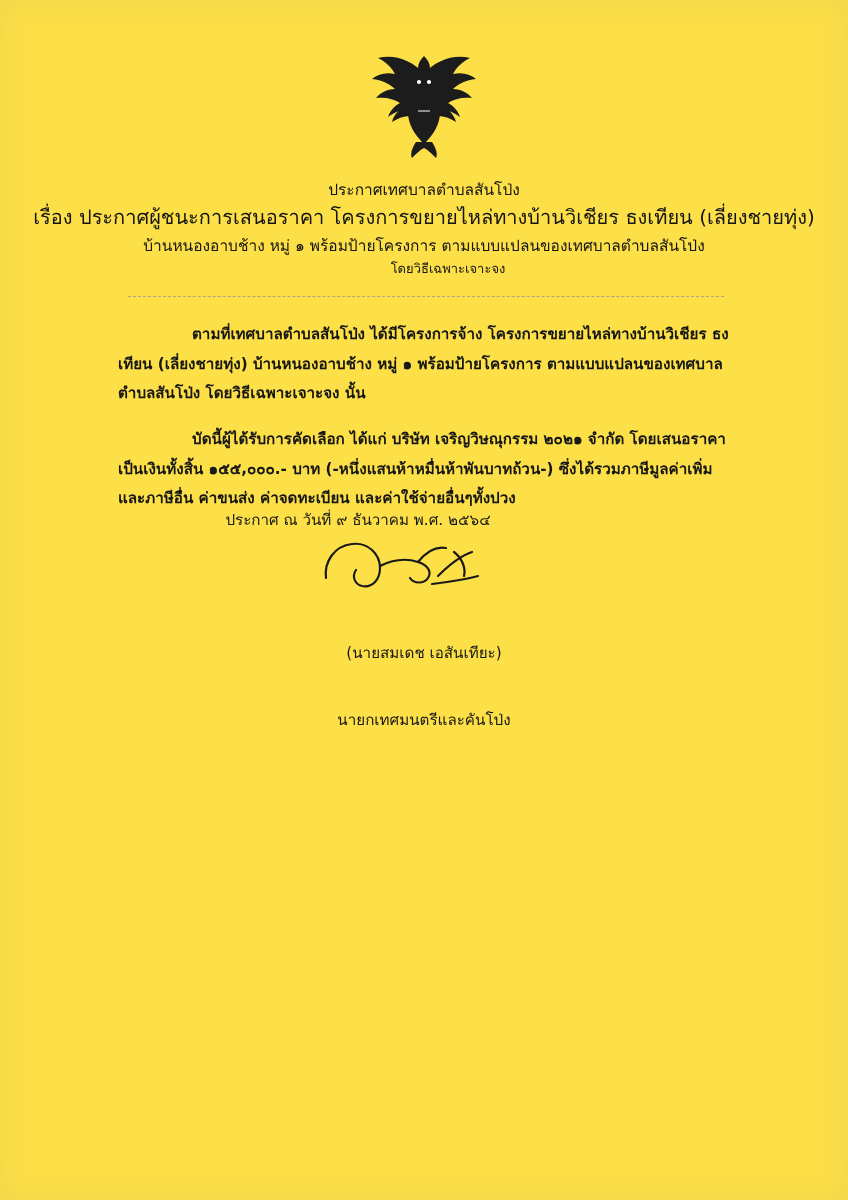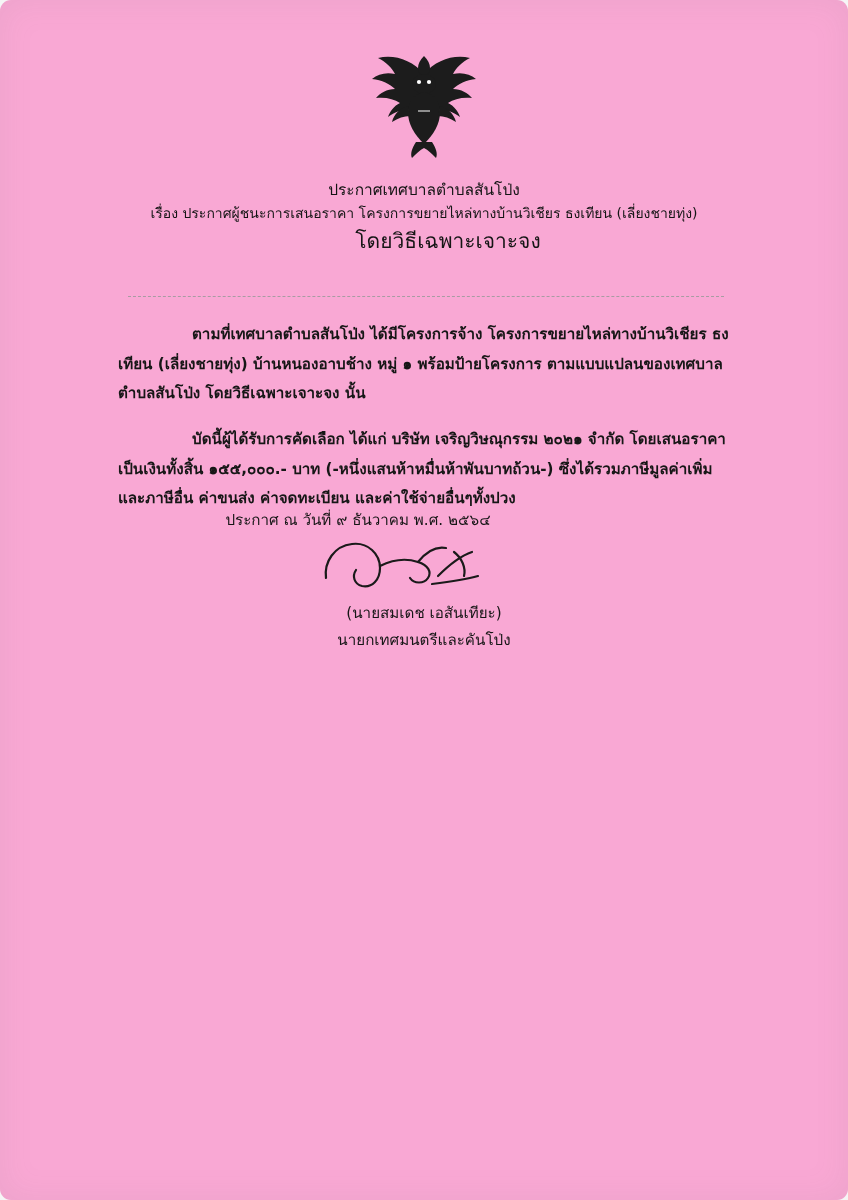--- a/index.html
+++ b/index.html
@@ -12,22 +12,21 @@
     height: 1200px;
     font-family: "DejaVu Sans", sans-serif;
     color: #1a1a1a;
     position: relative;
     overflow: hidden;
   }
   .page {
     width: 848px;
     height: 1200px;
     position: relative;
-    background: #f9a8d4;
-    border-radius: 11px;
+    background: #fde047;
   }
   
   .page::before {
     content: "";
     position: absolute;
     inset: 0;
     pointer-events: none;
     box-shadow: inset 0 0 34px rgba(120,120,120,0.10);
   }
 
@@ -53,23 +52,23 @@
     text-align: center;
     line-height: 1.58;
     font-size: 15.5px;
     color: #151515;
   }
   .header-block .ln {
     display: block;
     white-space: nowrap;
   }
   .header-block .ln1 { font-size: 15.5px; }
-  .header-block .ln2 { font-size: 14px; }
+  .header-block .ln2 { font-size: 20px; }
   .header-block .ln3 { font-size: 15.5px; }
-  .header-block .ln4 { font-size: 21px; padding-left: 48px; }
+  .header-block .ln4 { font-size: 13px; padding-left: 48px; }
 
   .rule {
     position: absolute;
     top: 296px;
     left: 128px;
     width: 596px;
     height: 0;
     border-top: 1px dashed #9a9a9a;
     opacity: 0.85;
   }
@@ -110,21 +109,21 @@
   .signer {
     position: absolute;
     top: 600px;
     left: 0;
     width: 848px;
     text-align: center;
     font-size: 15.2px;
     line-height: 1.75;
     color: #161616;
   }
-  .signer .ln { display: block; }
+  .signer .ln { display: block; margin-top: 40px; }
 </style>
 </head>
 <body>
 
 <div class="page">
 
   <div class="emblem-wrap">
     <svg class="emblem" viewBox="0 0 120 120">
       <g fill="#1c1c1c">
 
@@ -146,20 +145,21 @@
         <circle cx="55" cy="38" r="2.1"></circle>
         <circle cx="65" cy="38" r="2.1"></circle>
         <path d="M54 66 h12 v2 h-12 z" opacity="0.5"></path>
       </g>
     </svg>
   </div>
 
   <div class="header-block">
     <span class="ln ln1">ประกาศเทศบาลตำบลสันโป่ง</span>
     <span class="ln ln2">เรื่อง ประกาศผู้ชนะการเสนอราคา โครงการขยายไหล่ทางบ้านวิเชียร  ธงเทียน (เลี่ยงชายทุ่ง)</span>
+    <span class="ln ln3">บ้านหนองอาบช้าง หมู่ ๑ พร้อมป้ายโครงการ ตามแบบแปลนของเทศบาลตำบลสันโป่ง</span>
     <span class="ln ln4">โดยวิธีเฉพาะเจาะจง</span>
   </div>
 
   <div class="rule"></div>
 
   <div class="body-block">
     <p class="para"><span class="indent"></span><span>ตามที่เทศบาลตำบลสันโป่ง ได้มีโครงการจ้าง โครงการขยายไหล่ทางบ้านวิเชียร  ธงเทียน (เลี่ยงชายทุ่ง) บ้านหนองอาบช้าง หมู่ ๑ พร้อมป้ายโครงการ ตามแบบแปลนของเทศบาลตำบลสันโป่ง โดยวิธีเฉพาะเจาะจง นั้น</span></p>
     <p class="para"><span class="indent"></span><span>บัดนี้ผู้ได้รับการคัดเลือก ได้แก่ บริษัท เจริญวิษณุกรรม ๒๐๒๑ จำกัด โดยเสนอราคา เป็นเงินทั้งสิ้น ๑๕๕,๐๐๐.- บาท (-หนึ่งแสนห้าหมื่นห้าพันบาทถ้วน-) ซึ่งได้รวมภาษีมูลค่าเพิ่มและภาษีอื่น ค่าขนส่ง ค่าจดทะเบียน และค่าใช้จ่ายอื่นๆทั้งปวง</span></p>
   </div>
 

